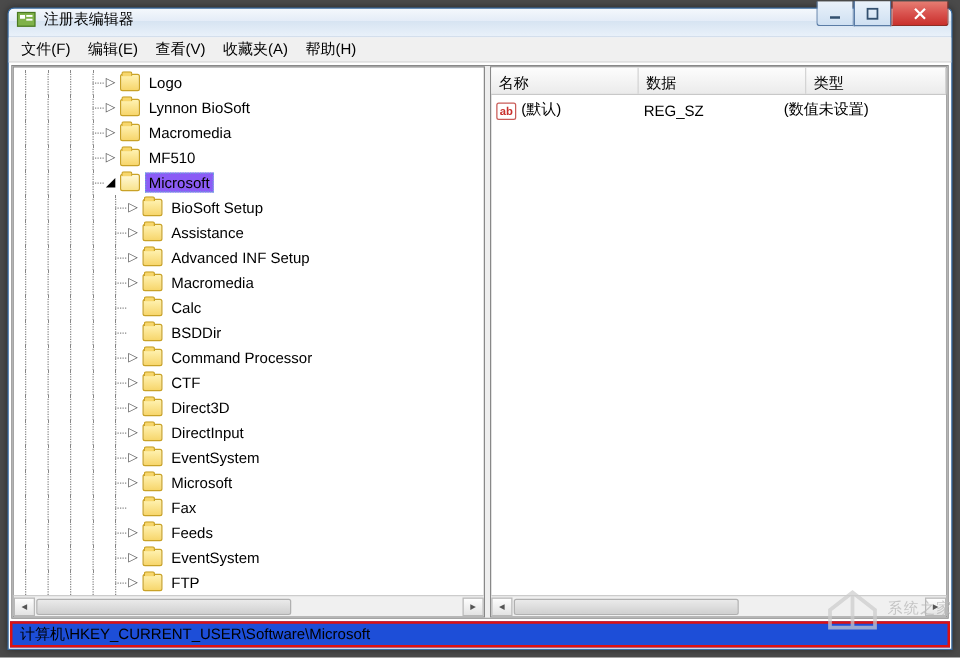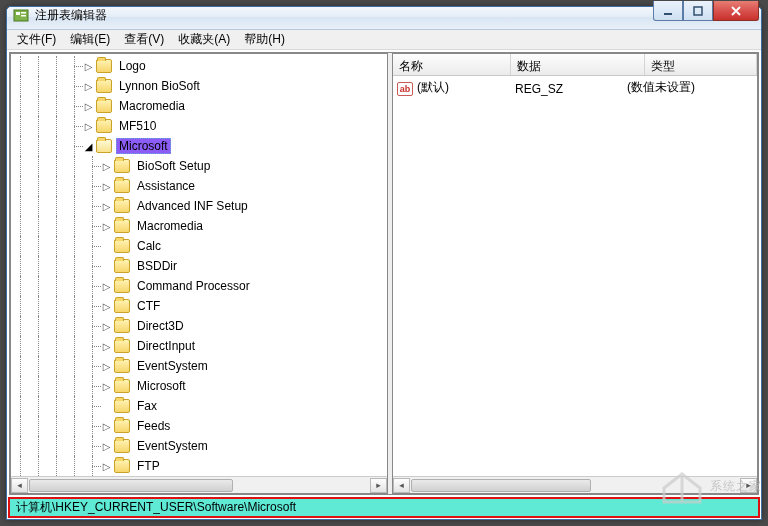--- a/index.html
+++ b/index.html
@@ -39,21 +39,21 @@
   .listhdr div{ border-right:1px solid #d4d4d4; padding:4px 6px; color:#000;}
   .listbody{ flex:1; padding-top:2px;}
   .lrow{ display:flex; align-items:flex-end; height:18px;}
   .abicon{width:16px;height:14px;border:1px solid #c95b57;background:#fff;color:#c9302c;font-size:9px;font-weight:bold;display:inline-flex;align-items:center;justify-content:center;margin:0 4px;border-radius:2px;}
   
   .hscroll{ height:17px; background:#f0f0f0; border-top:1px solid #ccc; display:flex; align-items:center;}
   .hscroll .btn{width:17px;height:15px;background:linear-gradient(#fdfdfd,#e3e3e3);border:1px solid #b8b8b8;display:flex;align-items:center;justify-content:center;font-size:9px;color:#555;}
   .hscroll .track{flex:1;display:flex;align-items:center;padding:0 1px;}
   .hscroll .thumb{height:13px;background:linear-gradient(#eaeaea,#d0d0d0);border:1px solid #b0b0b0;border-radius:2px;}
   
-  .status{ height:22px; border:2px solid #d11; margin:0 1px 1px 1px; display:flex; align-items:center; padding:0 6px; background:#5eead4;}
+  .status{ height:22px; border:2px solid #d11; margin:0 1px 1px 1px; display:flex; align-items:center; padding:0 6px; background:#1d4ed8;}
   
   .wm{position:absolute;right:6px;bottom:22px;color:#bbb;font-size:18px;letter-spacing:1px;display:flex;align-items:center;gap:6px;opacity:.8;}
   .wm svg{opacity:.9;}
 </style>
 </head>
 <body>
 
 <div class="window">
 
   <div class="titlebar">

